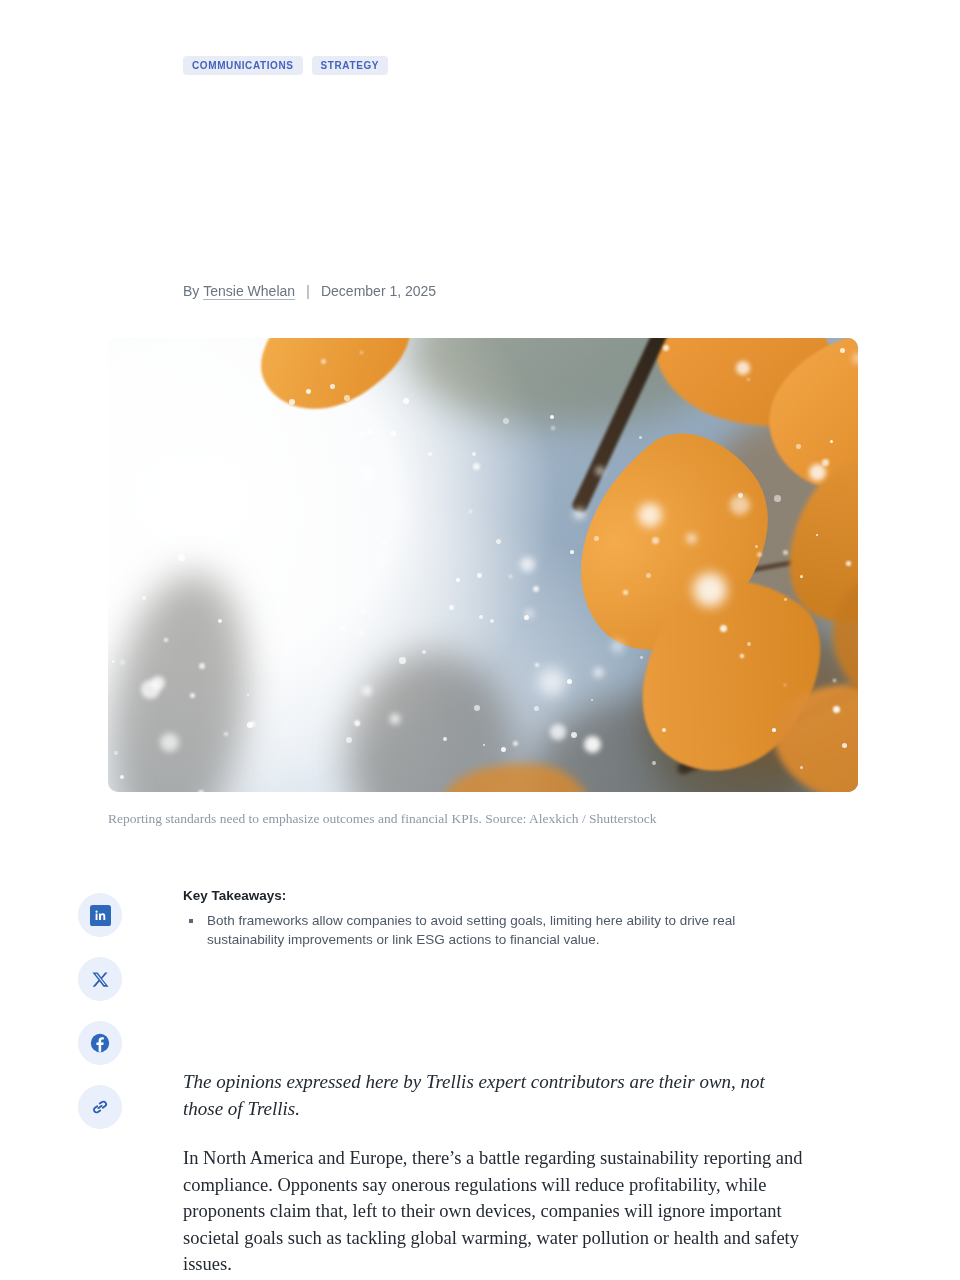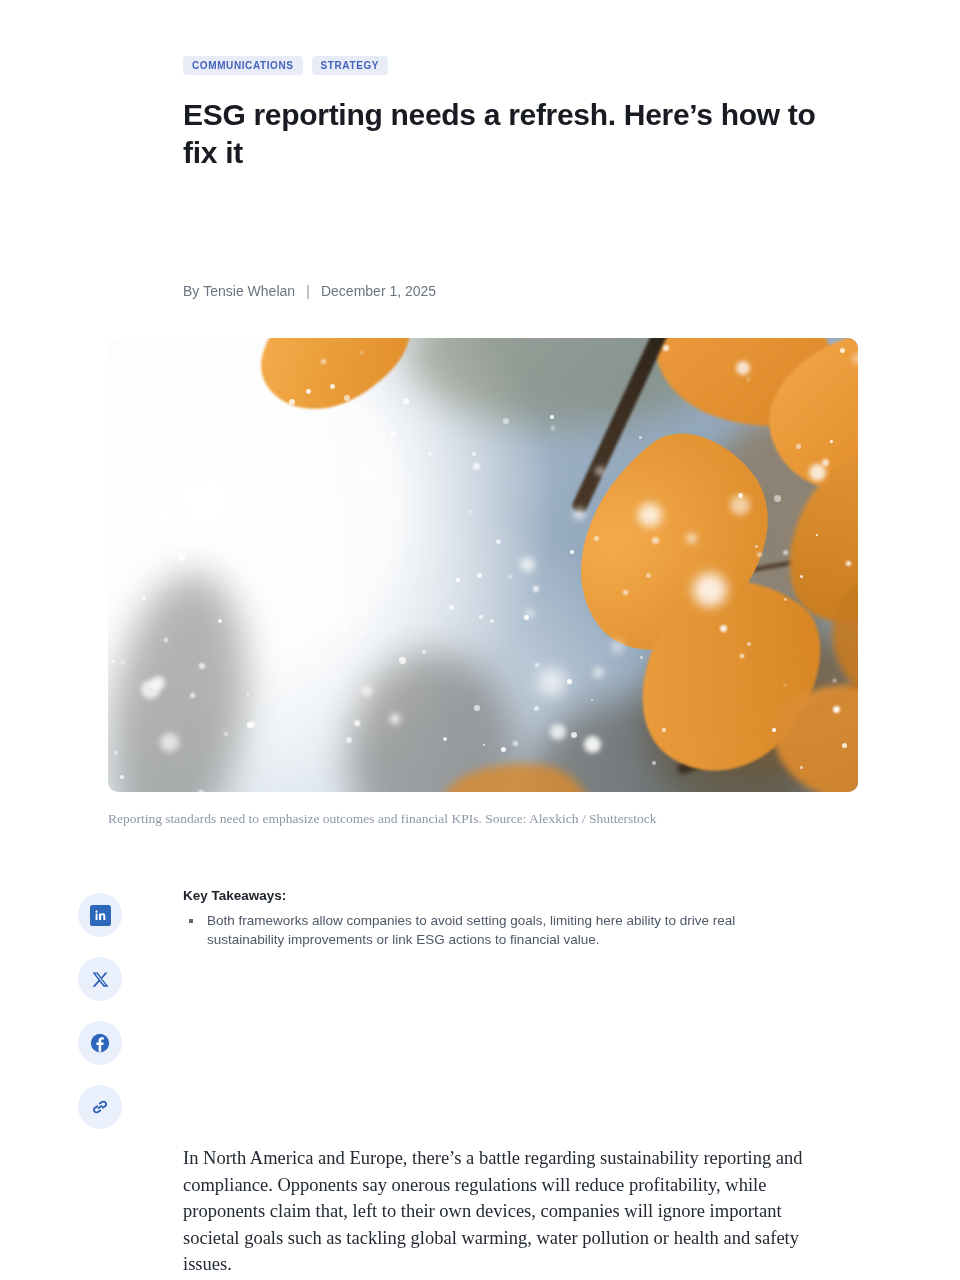--- a/index.html
+++ b/index.html
@@ -14,21 +14,21 @@
   
   .headline{position:absolute;left:183px;top:96px;width:640px;margin:0;
     font-size:30px;line-height:38px;font-weight:700;letter-spacing:-.3px;color:#181c22;}
 
   
   .dek{position:absolute;left:183px;top:202px;width:590px;margin:0;
     font-family:"Liberation Serif",serif;font-size:19px;line-height:26px;color:#1d222a;}
 
   
   .byline{position:absolute;left:183px;top:282px;font-size:14px;color:#6b7480;display:flex;align-items:center;}
-  .byline .author{text-decoration-color:#aeb5bd;text-underline-offset:3px;cursor:pointer;}
+  .byline .author{text-decoration:underline;text-decoration-color:#aeb5bd;text-underline-offset:3px;cursor:pointer;}
   .byline .sep{margin:0 11px;color:#9aa3ad;font-size:15px;}
 
   
   .hero{position:absolute;left:108px;top:338px;width:750px;height:454px;border-radius:10px;overflow:hidden;
     background:
       radial-gradient(500px 420px at 13% 36%, #ffffff, rgba(255,255,255,.92) 38%, rgba(255,255,255,0) 70%),
       radial-gradient(430px 300px at 34% 80%, rgba(255,255,255,.6), rgba(255,255,255,0) 70%),
       radial-gradient(620px 520px at 78% 45%, #8ba1b7, rgba(139,161,183,0) 75%),
       linear-gradient(100deg,#eef2f6 0%,#d8e2ec 30%,#bccbdb 55%,#a5b9cc 78%,#9badc2 100%);}
   .hero *{position:absolute;}
@@ -96,21 +96,20 @@
 </head>
 <body>
 
 <div class="page">
 
   <div class="tags-row">
     <span class="tag-pill">COMMUNICATIONS</span>
     <span class="tag-pill">STRATEGY</span>
   </div>
 
-  <h1 class="headline">ESG reporting needs a refresh. Here’s how to fix it</h1>
 
 
   <div class="byline">
     <span>By</span>&nbsp;
     <span class="author">Tensie Whelan</span>
     <span class="sep">|</span>
     <span>December 1, 2025</span>
   </div>
 
   <figure class="hero" style="margin:0;" aria-label="Orange autumn leaves on dark branches with falling snow against a bright winter sky">
@@ -299,16 +298,17 @@
     </button>
   </div>
 
   <section class="takeaways">
     <h3>Key Takeaways:</h3>
     <ul>
       <li>Both frameworks allow companies to avoid setting goals, limiting here ability to drive real sustainability improvements or link ESG actions to financial value.</li>
     </ul>
   </section>
 
+  <p class="disclaimer">The opinions expressed here by Trellis expert contributors are their own, not those of Trellis.</p>
 
   <p class="body-p">In North America and Europe, there’s a battle regarding sustainability reporting and compliance. Opponents say onerous regulations will reduce profitability, while proponents claim that, left to their own devices, companies will ignore important societal goals such as tackling global warming, water pollution or health and safety issues.</p>
 
 </div>
 
 </body></html>

